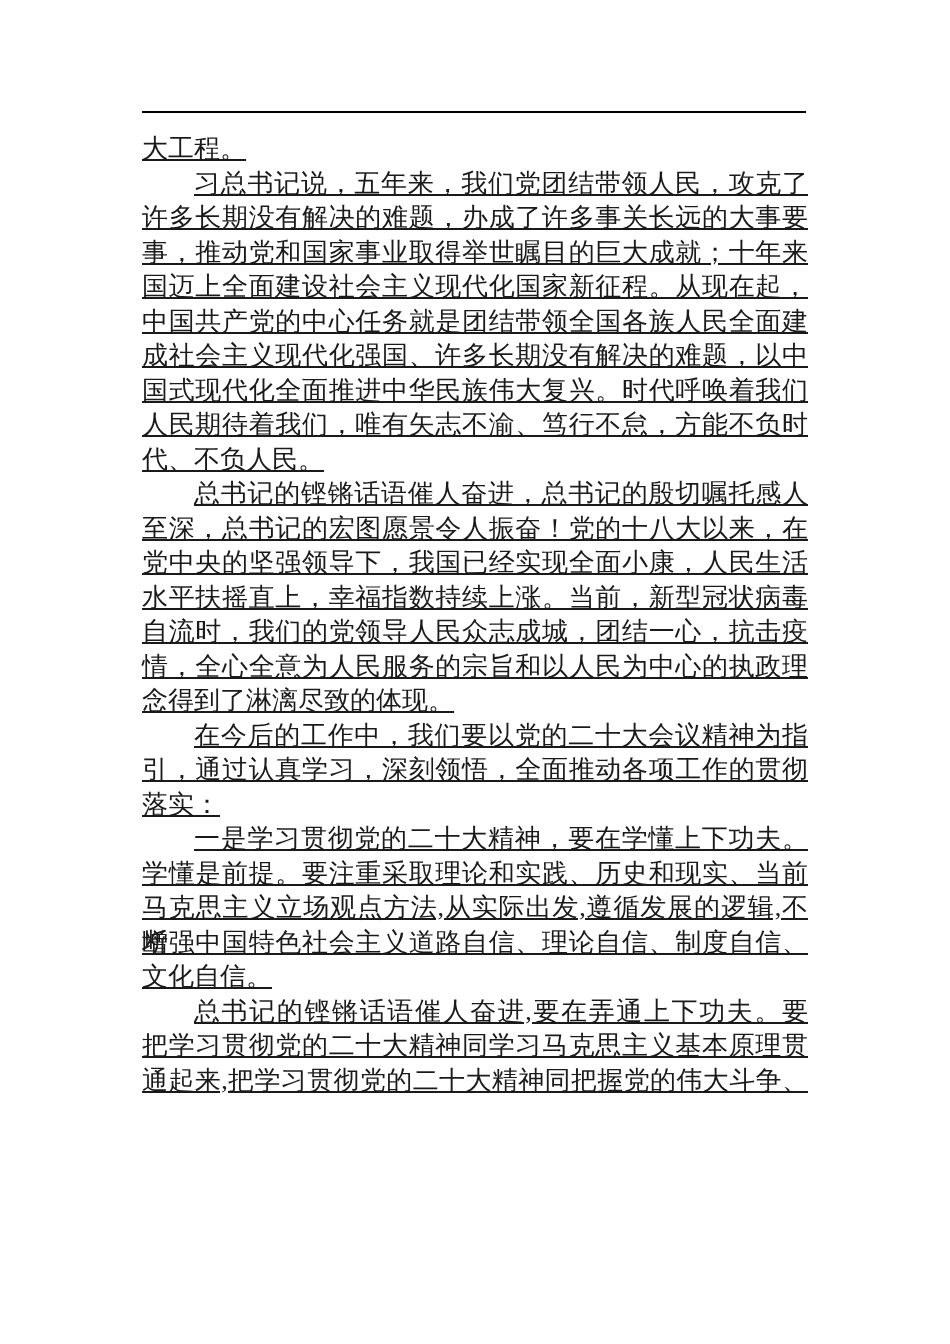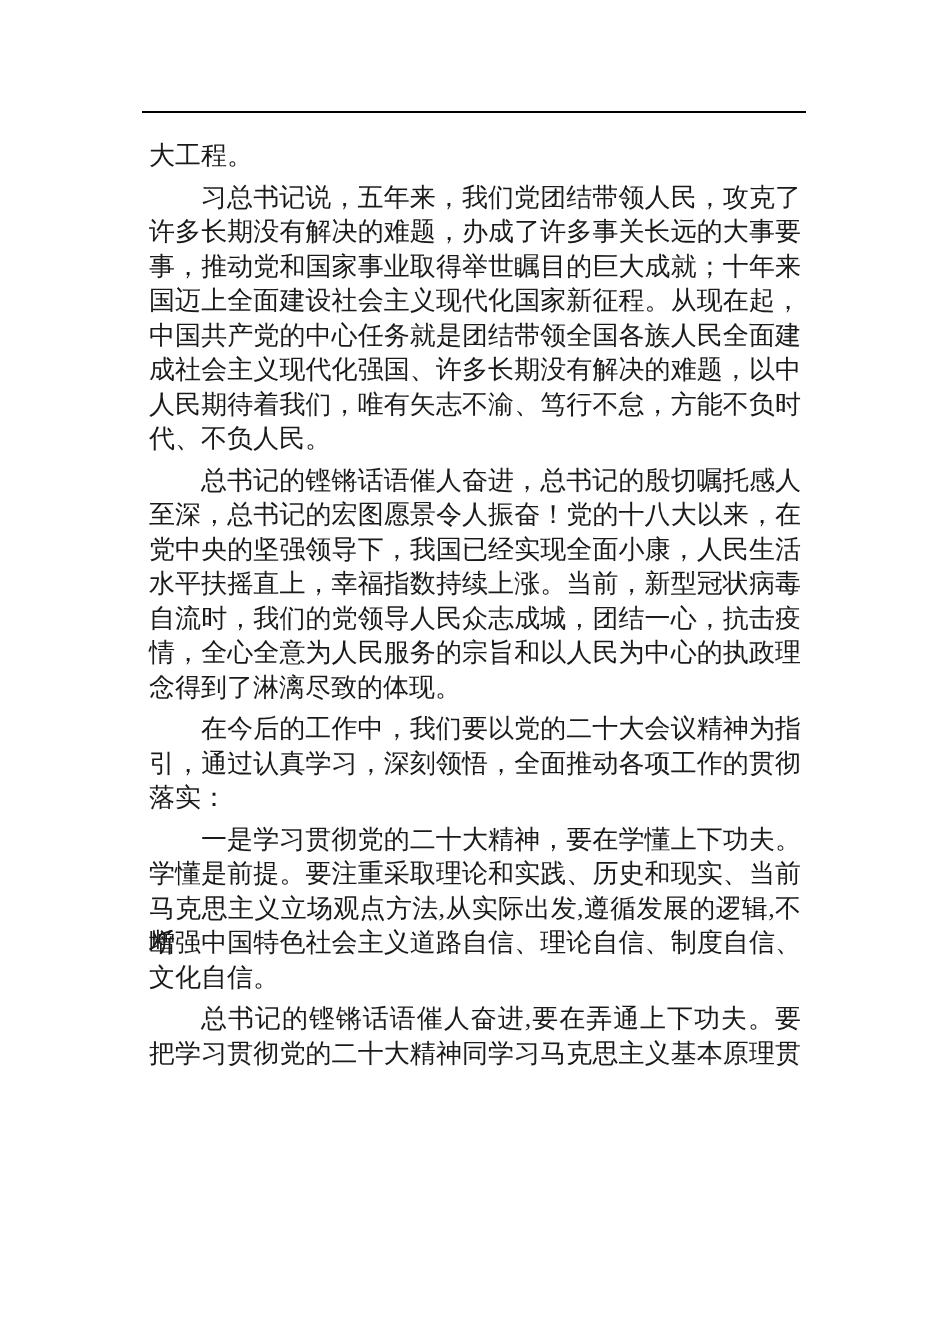--- a/index.html
+++ b/index.html
@@ -24,22 +24,23 @@
     background: #000000;
   }
   .content {
     position: absolute;
     left: 142px;
     top: 132px;
     width: 666px;
     color: #1a1a1a;
   }
   .para {
-    margin: 7px;
+    margin: 0;
     padding: 0;
+    text-decoration: underline;
   }
   .line {
     height: 34.5px;
     line-height: 34.5px;
     font-size: 26px;
     white-space: normal;
     text-align: justify;
     
     text-align-last: justify;
     font-weight: 400;
@@ -60,20 +61,21 @@
       <div class="para">
         <div class="line last">大工程。</div>
       </div>
       <div class="para">
         <div class="line first">习总书记说，五年来，我们党团结带领人民，攻克了</div>
         <div class="line">许多长期没有解决的难题，办成了许多事关长远的大事要</div>
         <div class="line">事，推动党和国家事业取得举世瞩目的巨大成就；十年来</div>
         <div class="line">国迈上全面建设社会主义现代化国家新征程。从现在起，</div>
         <div class="line">中国共产党的中心任务就是团结带领全国各族人民全面建</div>
         <div class="line">成社会主义现代化强国、许多长期没有解决的难题，以中</div>
+        <div class="line">国式现代化全面推进中华民族伟大复兴。时代呼唤着我们</div>
         <div class="line">人民期待着我们，唯有矢志不渝、笃行不怠，方能不负时</div>
         <div class="line last">代、不负人民。</div>
       </div>
       <div class="para">
         <div class="line first">总书记的铿锵话语催人奋进，总书记的殷切嘱托感人</div>
         <div class="line">至深，总书记的宏图愿景令人振奋！党的十八大以来，在</div>
         <div class="line">党中央的坚强领导下，我国已经实现全面小康，人民生活</div>
         <div class="line">水平扶摇直上，幸福指数持续上涨。当前，新型冠状病毒</div>
         <div class="line">自流时，我们的党领导人民众志成城，团结一心，抗击疫</div>
         <div class="line">情，全心全意为人民服务的宗旨和以人民为中心的执政理</div>
@@ -87,15 +89,16 @@
       <div class="para">
         <div class="line first">一是学习贯彻党的二十大精神，要在学懂上下功夫。</div>
         <div class="line">学懂是前提。要注重采取理论和实践、历史和现实、当前</div>
         <div class="line">马克思主义立场观点方法,从实际出发,遵循发展的逻辑,不断</div>
         <div class="line">增强中国特色社会主义道路自信、理论自信、制度自信、</div>
         <div class="line last">文化自信。</div>
       </div>
       <div class="para">
         <div class="line first">总书记的铿锵话语催人奋进,要在弄通上下功夫。要</div>
         <div class="line">把学习贯彻党的二十大精神同学习马克思主义基本原理贯</div>
+        <div class="line">通起来,把学习贯彻党的二十大精神同把握党的伟大斗争、</div>
       </div>
     </div>
 </div>
 
 </body></html>

